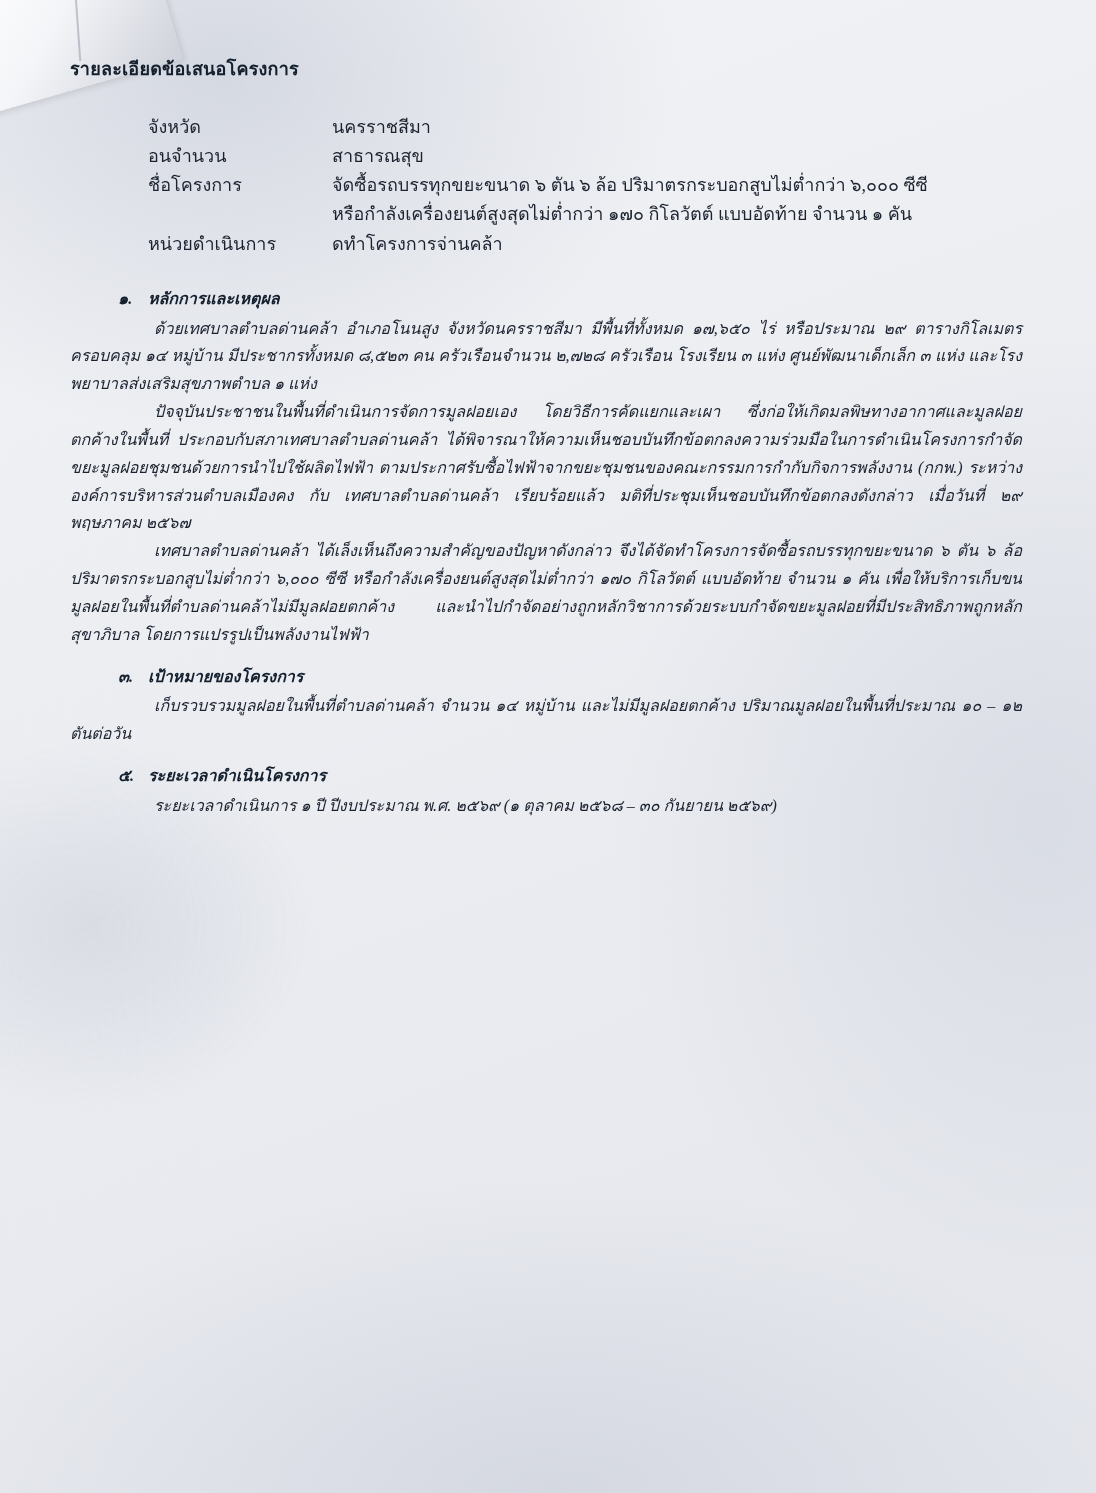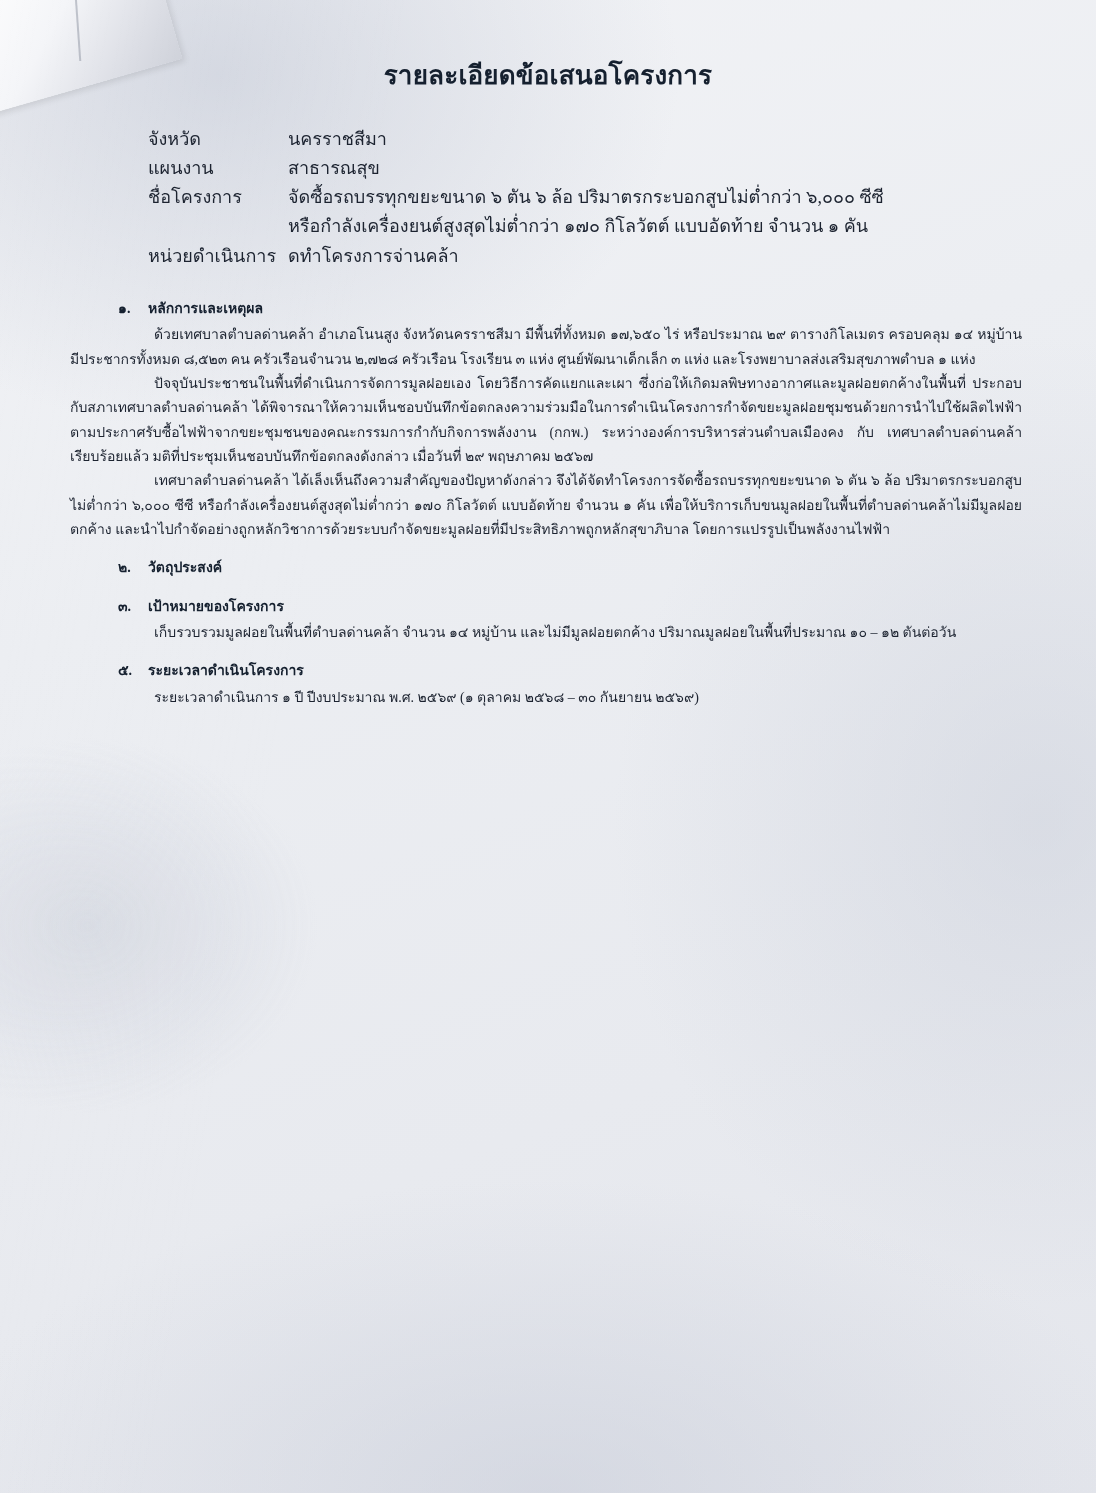--- a/index.html
+++ b/index.html
@@ -50,53 +50,55 @@
 
   .sheet {
     position: absolute;
     inset: 0;
     padding: 44px 70px 0 70px;
     box-sizing: border-box;
     color: #1c2330;
   }
 
   .doc-title {
-    text-align: center;
-    font-size: 26px;
+    text-align: left;
+    font-size: 18px;
     font-weight: 700;
     letter-spacing: 0.2px;
     margin: 10px 0 30px 0;
     color: #15202f;
   }
 
   .meta-table {
     margin: 0 0 0 78px;
     font-size: 18px;
     line-height: 1.62;
   }
   .meta-row {
     display: flex;
     align-items: flex-start;
+    gap: 44px;
   }
   .meta-label {
     width: 140px;
     flex: 0 0 140px;
     font-weight: 400;
   }
   .meta-value {
     flex: 1;
   }
   .meta-value .cont {
     display: block;
   }
 
   .sections {
     margin-top: 26px;
-    font-size: 14px;
+    font-size: 16px;
     line-height: 1.74;
+    font-style: italic;
   }
   .section {
     margin-bottom: 4px;
   }
   .section-head {
     font-weight: 700;
     margin: 14px 0 2px 0;
     padding-left: 48px;
     color: #15202f;
   }
@@ -144,21 +146,21 @@
     <div class="meta-table">
 
       <div class="meta-row">
         <div class="meta-label">จังหวัด</div>
         <div class="meta-value">
           <span>นครราชสีมา</span>
         </div>
       </div>
 
       <div class="meta-row">
-        <div class="meta-label">แผนงาน</div>
+        <div class="meta-label">อนจำนวน</div>
         <div class="meta-value">
           <span>สาธารณสุข</span>
         </div>
       </div>
 
       <div class="meta-row">
         <div class="meta-label">ชื่อโครงการ</div>
         <div class="meta-value">
           <span>จัดซื้อรถบรรทุกขยะขนาด ๖ ตัน ๖ ล้อ ปริมาตรกระบอกสูบไม่ต่ำกว่า ๖,๐๐๐ ซีซี</span>
           <span class="cont">หรือกำลังเครื่องยนต์สูงสุดไม่ต่ำกว่า ๑๗๐ กิโลวัตต์  แบบอัดท้าย  จำนวน  ๑  คัน</span>
@@ -179,23 +181,20 @@
       <div class="section">
         <div class="section-head">
           <span class="num">๑.</span><span>หลักการและเหตุผล</span>
         </div>
         <p class="para indent">ด้วยเทศบาลตำบลด่านคล้า อำเภอโนนสูง จังหวัดนครราชสีมา มีพื้นที่ทั้งหมด ๑๗,๖๕๐ ไร่ หรือประมาณ ๒๙ ตารางกิโลเมตร ครอบคลุม ๑๔ หมู่บ้าน มีประชากรทั้งหมด ๘,๕๒๓ คน ครัวเรือนจำนวน ๒,๗๒๘ ครัวเรือน โรงเรียน ๓ แห่ง ศูนย์พัฒนาเด็กเล็ก ๓ แห่ง และโรงพยาบาลส่งเสริมสุขภาพตำบล ๑ แห่ง</p>
         <p class="para indent">ปัจจุบันประชาชนในพื้นที่ดำเนินการจัดการมูลฝอยเอง โดยวิธีการคัดแยกและเผา ซึ่งก่อให้เกิดมลพิษทางอากาศและมูลฝอยตกค้างในพื้นที่ ประกอบกับสภาเทศบาลตำบลด่านคล้า ได้พิจารณาให้ความเห็นชอบบันทึกข้อตกลงความร่วมมือในการดำเนินโครงการกำจัดขยะมูลฝอยชุมชนด้วยการนำไปใช้ผลิตไฟฟ้า ตามประกาศรับซื้อไฟฟ้าจากขยะชุมชนของคณะกรรมการกำกับกิจการพลังงาน (กกพ.) ระหว่างองค์การบริหารส่วนตำบลเมืองคง กับ เทศบาลตำบลด่านคล้า เรียบร้อยแล้ว มติที่ประชุมเห็นชอบบันทึกข้อตกลงดังกล่าว เมื่อวันที่ ๒๙ พฤษภาคม ๒๕๖๗</p>
         <p class="para indent">เทศบาลตำบลด่านคล้า ได้เล็งเห็นถึงความสำคัญของปัญหาดังกล่าว จึงได้จัดทำโครงการจัดซื้อรถบรรทุกขยะขนาด ๖ ตัน ๖ ล้อ ปริมาตรกระบอกสูบไม่ต่ำกว่า ๖,๐๐๐ ซีซี หรือกำลังเครื่องยนต์สูงสุดไม่ต่ำกว่า ๑๗๐ กิโลวัตต์ แบบอัดท้าย จำนวน ๑ คัน เพื่อให้บริการเก็บขนมูลฝอยในพื้นที่ตำบลด่านคล้าไม่มีมูลฝอยตกค้าง และนำไปกำจัดอย่างถูกหลักวิชาการด้วยระบบกำจัดขยะมูลฝอยที่มีประสิทธิภาพถูกหลักสุขาภิบาล โดยการแปรรูปเป็นพลังงานไฟฟ้า</p>
       </div>
 
       <div class="section">
-        <div class="section-head">
-          <span class="num">๒.</span><span>วัตถุประสงค์</span>
-        </div>
       </div>
 
       <div class="section">
         <div class="section-head">
           <span class="num">๓.</span><span>เป้าหมายของโครงการ</span>
         </div>
         <p class="para indent">เก็บรวบรวมมูลฝอยในพื้นที่ตำบลด่านคล้า จำนวน ๑๔ หมู่บ้าน และไม่มีมูลฝอยตกค้าง ปริมาณมูลฝอยในพื้นที่ประมาณ ๑๐ – ๑๒ ตันต่อวัน</p>
       </div>
 
 

